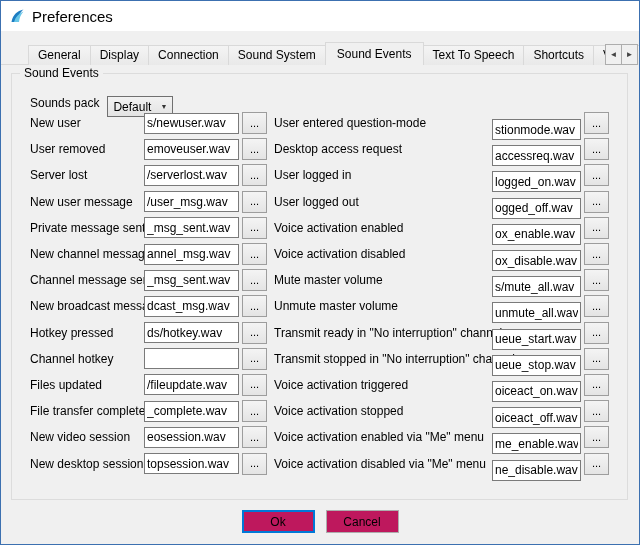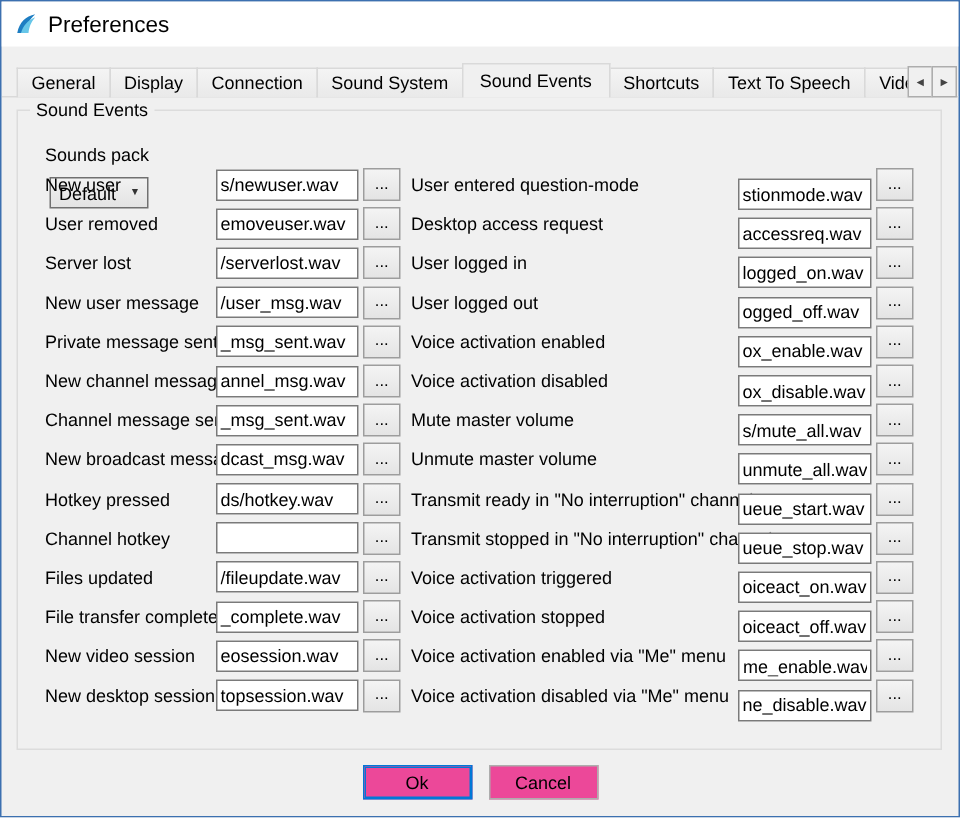--- a/index.html
+++ b/index.html
@@ -5,52 +5,52 @@
   html,body{margin:0;padding:0;}
   body{font-family:"Liberation Sans",sans-serif;font-size:12px;color:#000;background:#fff;}
   .window{position:relative;width:638px;height:543px;background:#f0f0f0;border:1px solid #3c70b0;overflow:hidden;}
 
   
   .titlebar{height:30px;background:#ffffff;display:flex;align-items:center;padding-left:8px;gap:7px;}
   .titlebar .app-icon{width:16px;height:16px;display:inline-block;}
   .title-text{font-size:15px;}
 
   
-  .tabbar{position:absolute;left:0;top:40px;width:100%;height:24px;display:flex;align-items:flex-end;padding-left:10px;box-sizing:border-box;overflow:hidden;box-shadow:inset 0 -1px 0 #d9d9d9;}
+  .tabbar{position:absolute;left:0;top:40px;width:100%;height:24px;display:flex;align-items:flex-end;padding-left:27px;box-sizing:border-box;overflow:hidden;box-shadow:inset 0 -1px 0 #d9d9d9;}
   .tab{flex:0 0 auto;height:19px;line-height:19px;padding:0 9px;background:linear-gradient(#f4f4f4,#e9e9e9);border:1px solid #d9d9d9;border-bottom:none;margin-right:-1px;white-space:nowrap;cursor:default;}
   .tab.active{height:22px;line-height:22px;background:#f0f0f0;margin-bottom:-1px;padding:0 11px;border-bottom:1px solid #f0f0f0;position:relative;z-index:2;}
   .tab-scroll{position:absolute;top:43px;right:1px;display:flex;z-index:5;}
   .tab-scroll button{width:17px;height:21px;font-size:8px;line-height:1;background:#f0f0f0;border:1px solid #adadad;padding:0;color:#444;}
   .tab-scroll button + button{margin-left:-1px;}
 
   
   .groupbox{position:absolute;left:10px;top:72px;width:617px;height:427px;border:1px solid #dcdcdc;box-sizing:border-box;}
   .group-legend{position:absolute;left:8px;top:-8px;background:#f0f0f0;padding:0 4px;}
 
   
-  .sounds-pack{position:absolute;left:18px;top:22px;display:flex;align-items:flex-end;gap:8px;flex-direction:column;}
+  .sounds-pack{position:absolute;left:18px;top:22px;display:flex;align-items:flex-start;gap:8px;}
   .combo{width:66px;height:21px;box-sizing:border-box;border:1px solid #707070;background:linear-gradient(#f2f2f2,#e3e3e3);display:flex;align-items:center;justify-content:space-between;padding:5px 5px;cursor:default;}
   .combo .arrow{font-size:7px;color:#333;}
 
   
   .col{position:absolute;top:36px;}
   .col-left{left:18px;}
   .col-right{left:262px;}
   .sound-row{height:26.2px;display:flex;align-items:center;}
   .row-label{display:inline-block;white-space:nowrap;}
   .col-left .row-label{width:114px;}
   .col-right .row-label{width:218px;}
   .row-input{box-sizing:border-box;height:21px;border:1px solid #7a7a7a;background:#fff;padding:1px 2px;font:12px "Liberation Sans",sans-serif;}
   .col-left .row-input{width:95px;}
   .col-right .row-input{width:89px;margin-top:13px;}
   .browse-btn{box-sizing:border-box;width:25px;height:22px;margin-left:3px;background:linear-gradient(#f4f4f4,#e4e4e4);border:1px solid #9d9d9d;font:11px "Liberation Sans",sans-serif;padding:0;line-height:1;color:#000;}
 
   
   .button-row{position:absolute;left:0;right:0;top:509px;display:flex;justify-content:center;gap:11px;}
-  .btn{min-width:73px;height:23px;background:#ec4899;border:1px solid #adadad;font:12px "Liberation Sans",sans-serif;padding:0 12px;}
+  .btn{min-width:73px;height:23px;background:#be185d;border:1px solid #adadad;font:12px "Liberation Sans",sans-serif;padding:0 12px;}
   .btn.default{border:1px solid #0078d7;box-shadow:inset 0 0 0 1px #0078d7;}
 </style>
 </head>
 <body>
 
 <div class="window">
 
   <div class="titlebar">
     <span class="app-icon">
       <svg width="16" height="16" viewBox="0 0 16 16">
@@ -60,22 +60,22 @@
     </span>
     <span class="title-text">Preferences</span>
   </div>
 
   <div class="tabbar">
       <div class="tab">General</div>
       <div class="tab">Display</div>
       <div class="tab">Connection</div>
       <div class="tab">Sound System</div>
       <div class="tab active">Sound Events</div>
+      <div class="tab">Text To Speech</div>
       <div class="tab">Shortcuts</div>
-      <div class="tab">Text To Speech</div>
       <div class="tab">Video</div>
     </div>
 
   <div class="tab-scroll">
     <button><span>◄</span></button>
     <button><span>►</span></button>
   </div>
 
   <div class="groupbox">
     <span class="group-legend">Sound Events</span>

